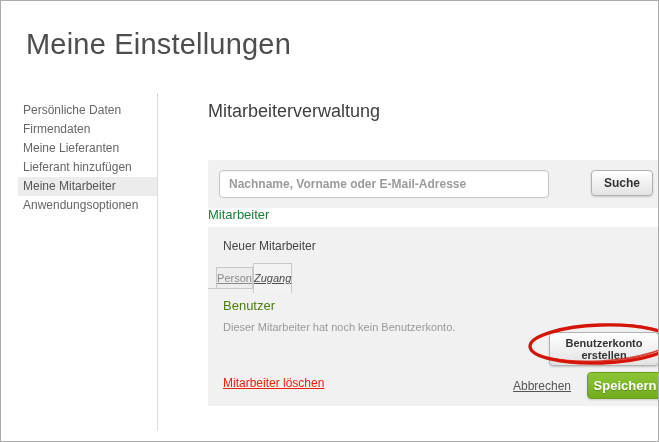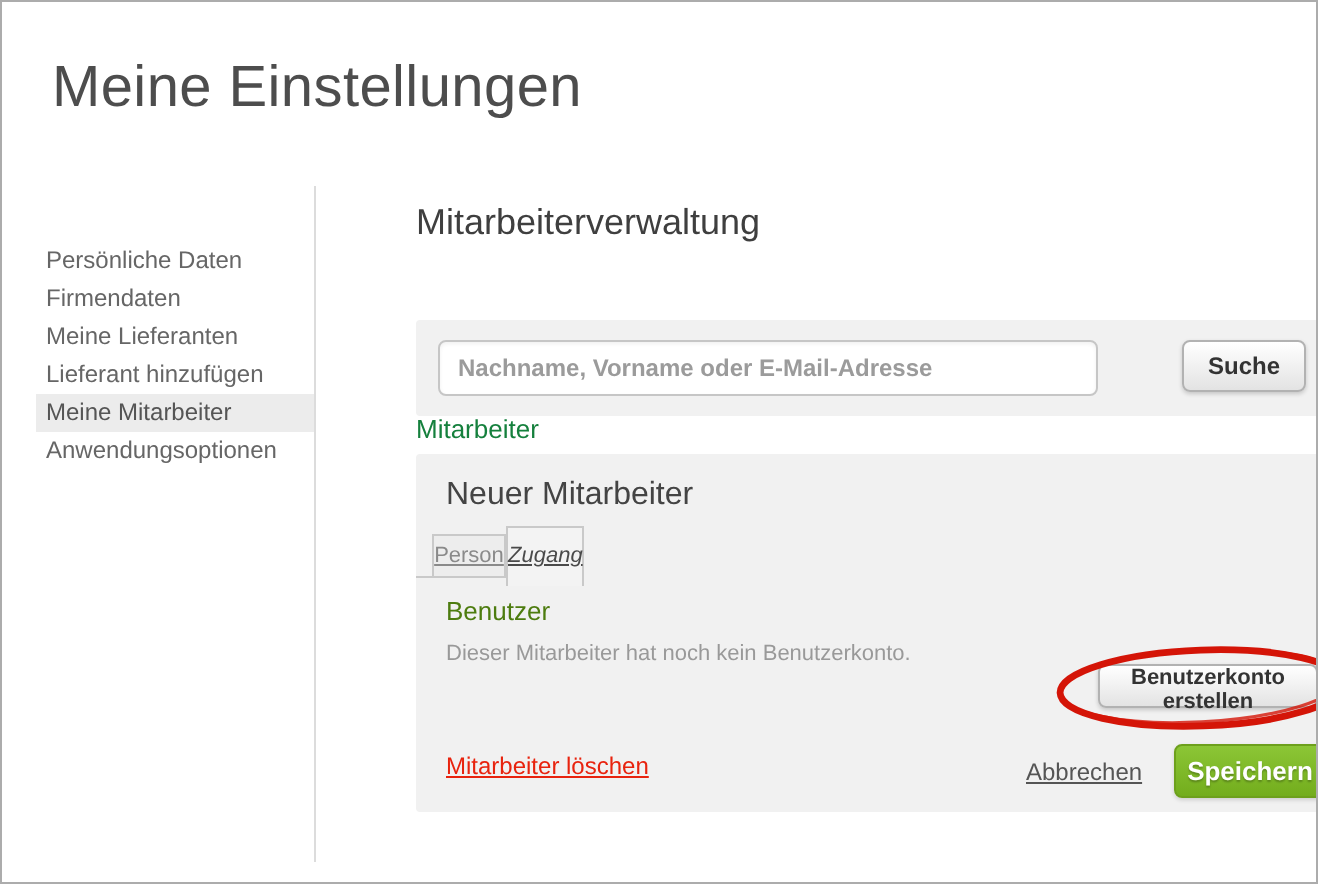--- a/index.html
+++ b/index.html
@@ -5,21 +5,21 @@
   * { margin:0; padding:0; box-sizing:border-box; }
   html,body { background:#ffffff; font-family:"Liberation Sans", sans-serif; }
   #app {
     position:relative; width:659px; height:442px;
     background:#fff; border:1px solid #acacac; overflow:hidden;
   }
   .page-title {
     position:absolute; left:25px; top:27px;
     font-size:29px; font-weight:300; color:#4d4d4d; letter-spacing:0.2px;
   }
-  .sidebar { position:absolute; left:17px; top:100px; width:139px;margin-top:20px; }
+  .sidebar { position:absolute; left:17px; top:100px; width:139px; }
   .sidebar-item {
     height:19px; line-height:19px; padding-left:5px;
     font-size:12px; color:#666; cursor:pointer; white-space:nowrap;
   }
   .sidebar-item.active { background:#ececec; color:#555; }
   .v-divider { position:absolute; left:156px; top:92px; width:1px; height:338px; background:#dcdcdc; }
 
   .content { position:absolute; left:167px; top:0; width:458px; height:442px;margin-left:40px; }
   .content-heading { position:absolute; left:0; top:100px; font-size:18px; font-weight:400; color:#3f3f3f; }
 
@@ -35,34 +35,34 @@
     background:linear-gradient(#ffffff,#e3e3e3);
     border:1px solid #b2b2b2; border-radius:4px;
     color:#333; font-weight:bold; font-family:inherit;
     box-shadow:0 1px 2px rgba(0,0,0,0.18); cursor:pointer;
   }
   .search-button { position:absolute; right:13px; top:10px; width:62px; height:26px; font-size:12px; }
 
   .list-label { position:absolute; left:0; top:206px; font-size:13px; color:#15803d; }
 
   .panel { position:absolute; left:0; top:226px; width:458px; height:179px; background:#f1f1f1; border-radius:2px; }
-  .panel-title { position:absolute; left:15px; top:12px; font-size:16px; font-weight:400; color:#444; }
+  .panel-title { position:absolute; left:15px; top:12px; font-size:12px; font-weight:400; color:#444; }
 
   .tab-baseline { position:absolute; left:0; top:61px; width:45px; height:1px; background:#c9c9c9; }
   .tab {
     position:absolute; text-align:center; font-size:11px;
     border:1px solid #c9c9c9; border-bottom:none; cursor:pointer;
     text-decoration:underline; white-space:nowrap;
   }
   .tab-person { left:8px; top:40px; width:37px; height:21px; line-height:21px; background:#ededed; color:#8a8a8a; }
   .tab-zugang { left:45px; top:36px; width:39px; height:30px; line-height:28px; background:#f3f3f3; color:#4a4a4a;font-style:italic; }
 
   .user-heading { position:absolute; left:15px; top:71px; font-size:13px; color:#4d7c0f; }
   .user-message { position:absolute; left:15px; top:94px; font-size:11px; color:#999; }
-  .create-button { position:absolute; left:341px; top:105px; width:110px; height:22px; font-size:11px; }
+  .create-button { position:absolute; left:341px; top:105px; width:110px; height:34px; font-size:11px; }
 
   .annotation-svg { position:absolute; left:312px; top:87px; width:162px; height:60px; pointer-events:none; }
 
   .delete-link { position:absolute; left:15px; top:149px; font-size:12px; color:#e8230e; text-decoration:underline; cursor:pointer; }
   .cancel-link { position:absolute; left:305px; top:152px; font-size:12px; color:#555; text-decoration:underline; cursor:pointer; }
   .save-button {
     position:absolute; left:379px; top:145px; width:76px; height:27px;
     background:linear-gradient(#8cc636,#73ad1d);
     border:1px solid #6da01c; border-radius:4px;
     color:#fff; font-weight:bold; font-size:13px; font-family:inherit;

